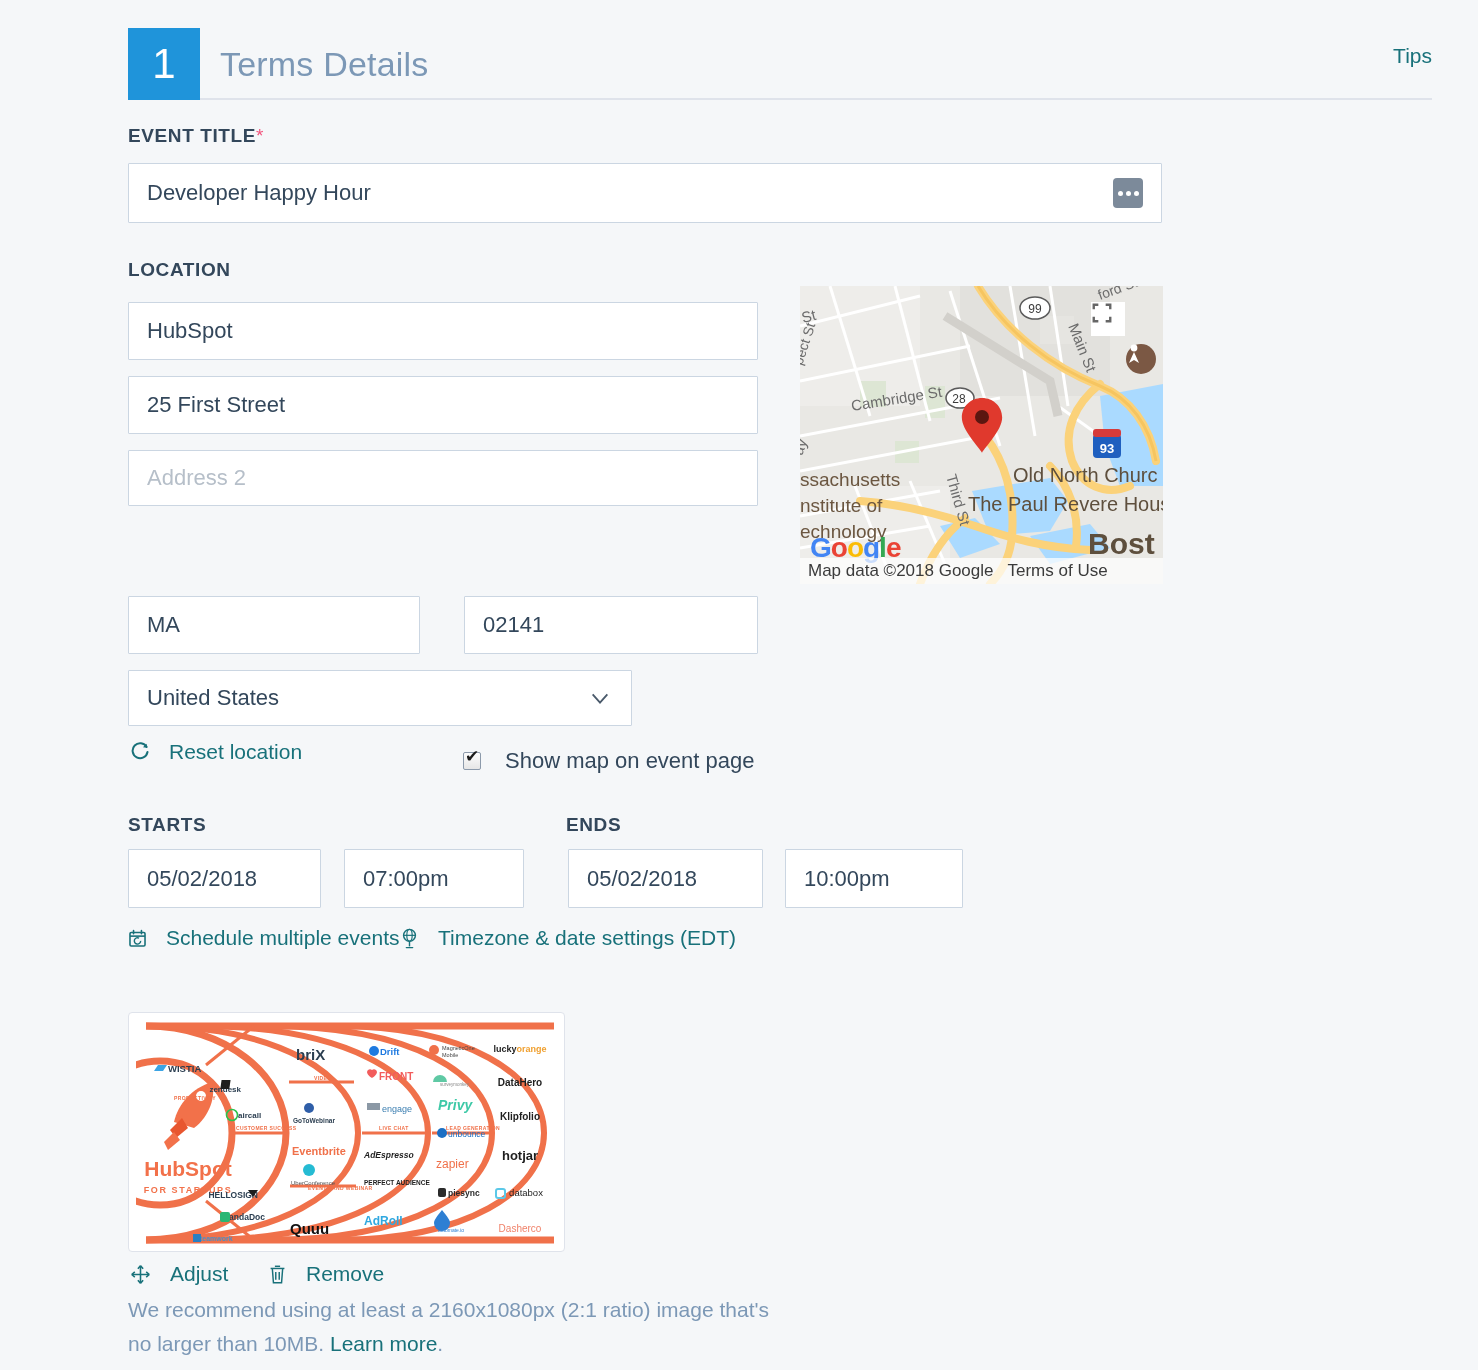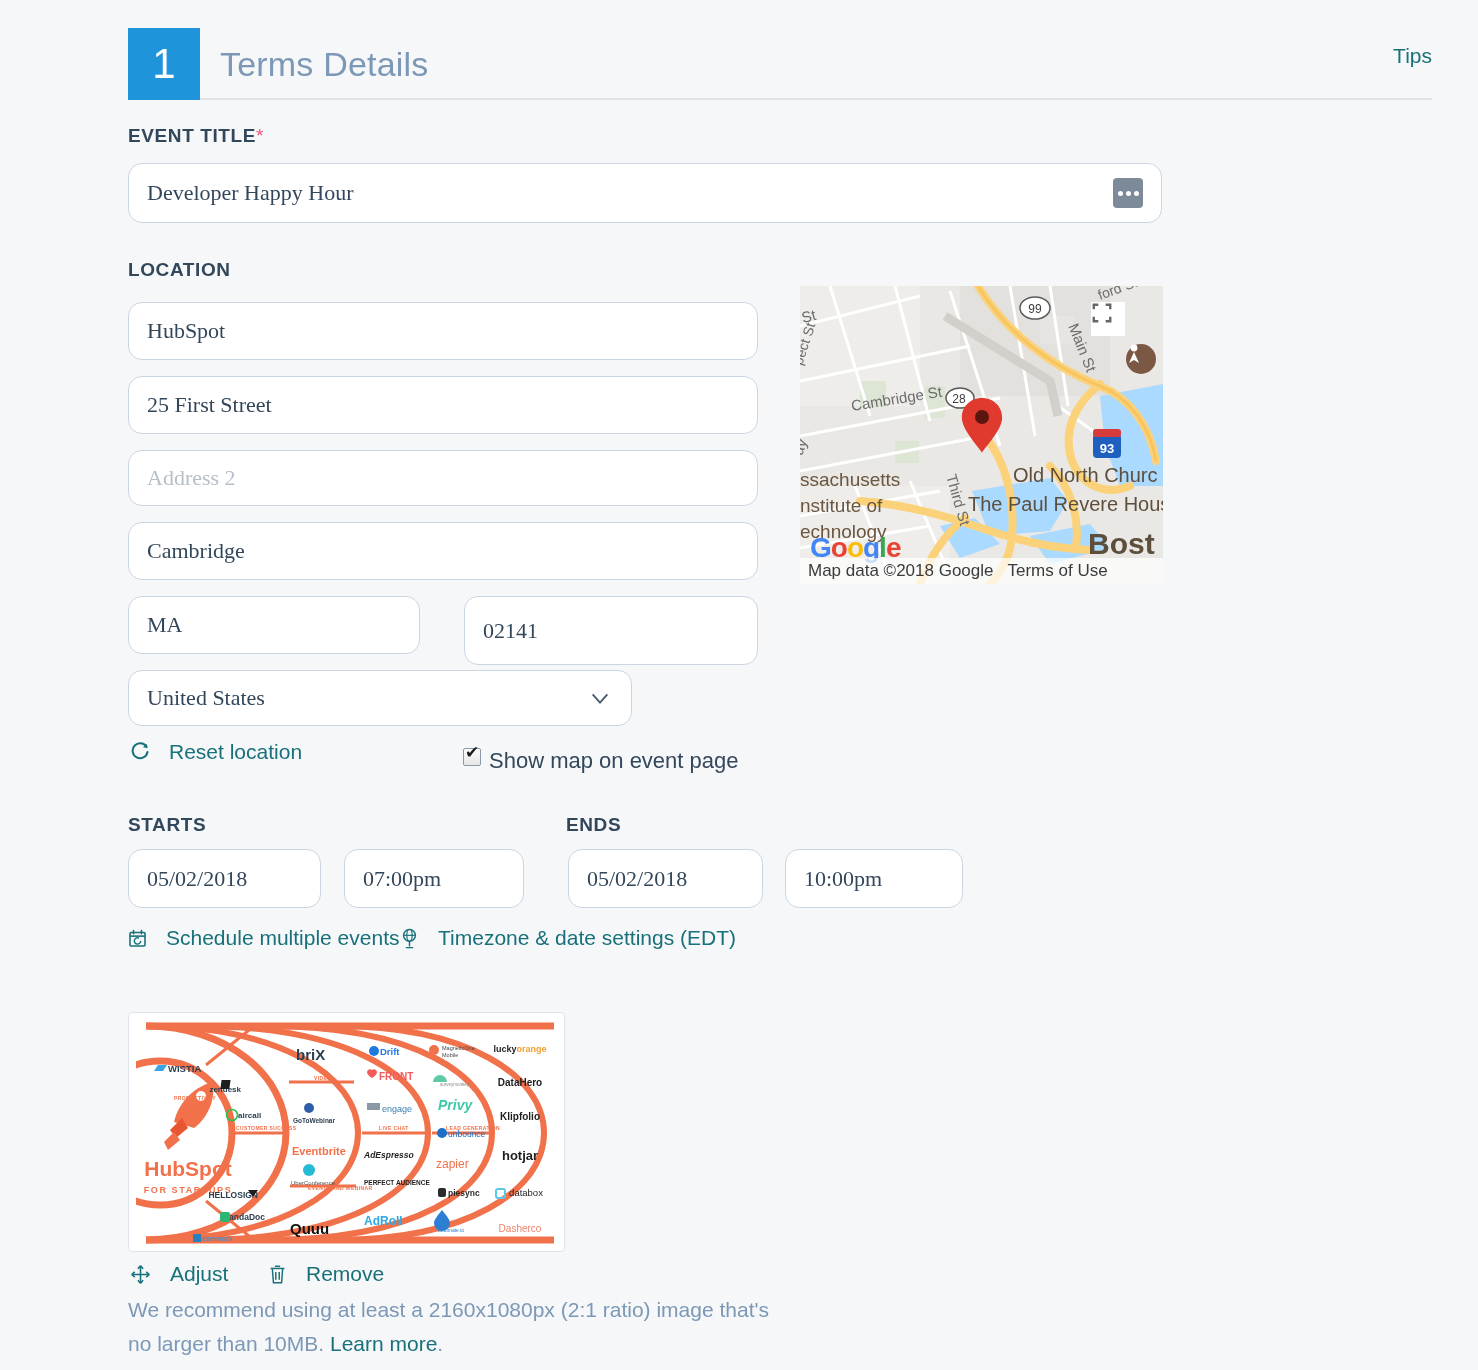--- a/index.html
+++ b/index.html
@@ -36,24 +36,24 @@
   
   .fld-label {
     position: absolute; font-size: 19px; font-weight: bold; color: #33475b;
     letter-spacing: .6px; font-family: "Liberation Sans", sans-serif;
   }
   .req { color: #f2547d; font-weight: normal; }
 
   
   .inp {
     position: absolute; background: #fff;
-    border: 1px solid #cbd6e2; border-radius: 14px;
+    border: 1px solid #cbd6e2; border-radius: 1px;
     font-size: 22px; color: #33475b;
     padding: 12px 18px; display: flex; align-items: center;
-    font-family: Liberation Serif, serif;
+    font-family: Liberation Sans, sans-serif;
   }
   .inp.ph { color: #b6bfc9; }
 
   .dots-btn {
     position: absolute; right: 18px; top: 50%; transform: translateY(-50%);
     width: 30px; height: 30px; background: #7c8a9a; border-radius: 4px;
     display: flex; align-items: center; justify-content: center; gap: 3px;
     cursor: pointer;
   }
   .dots-btn i { width: 5px; height: 5px; border-radius: 50%; background: #fff; display: block; }
@@ -63,21 +63,21 @@
     width: 22px; height: 22px;
   }
 
   
   .tlink {
     position: absolute; font-size: 21px; color: #18717a; cursor: pointer;
     display: flex; align-items: center; gap: 19px; white-space: nowrap;
   }
 
   .cb-row {
-    position: absolute; display: flex; align-items: flex-start; gap: 8px;
+    position: absolute; display: flex; align-items: center; gap: 24px;
     font-size: 22px; color: #33475b;
   }
   .cb {
     width: 18px; height: 18px; border: 1px solid #8c9aab; border-radius: 2px;
     background: linear-gradient(#fdfdfd,#e6e6e6);
     position: relative; cursor: pointer; flex: none;
   }
   .cb::after {
     content: "✔"; position: absolute; left: 1px; top: -5px;
     font-size: 17px; color: #1b1b1b; line-height: 1;
@@ -146,25 +146,24 @@
   </div>
 
   <div class="fld-label" style="left:128px; top:259px;">LOCATION</div>
 
   <div class="inp" style="left:128px; top:302px; width:630px; height:58px;">HubSpot</div>
 
   <div class="inp" style="left:128px; top:376px; width:630px; height:58px;">25 First Street</div>
 
   <div class="inp ph" style="left:128px; top:450px; width:630px; height:56px;">Address 2</div>
 
-  <div class="inp" style="left:128px; top:522px; width:630px; height:58px;">Cambridge</div>
 
   <div class="inp" style="left:128px; top:596px; width:292px; height:58px;">MA</div>
 
-  <div class="inp" style="left:464px; top:596px; width:294px; height:69px;">02141</div>
+  <div class="inp" style="left:464px; top:596px; width:294px; height:58px;">02141</div>
 
   <div class="inp" style="left:128px; top:670px; width:504px; height:56px;">
     <span>United States</span>
     <svg class="chev" viewBox="0 0 24 24">
       <path d="M4 8 L12 17 L20 8" fill="none" stroke="#4a5a6b" stroke-width="2"></path>
     </svg>
   </div>
 
   <div class="tlink" style="left:130px; top:740px;">
     <svg width="20" height="20" viewBox="0 0 24 24">

